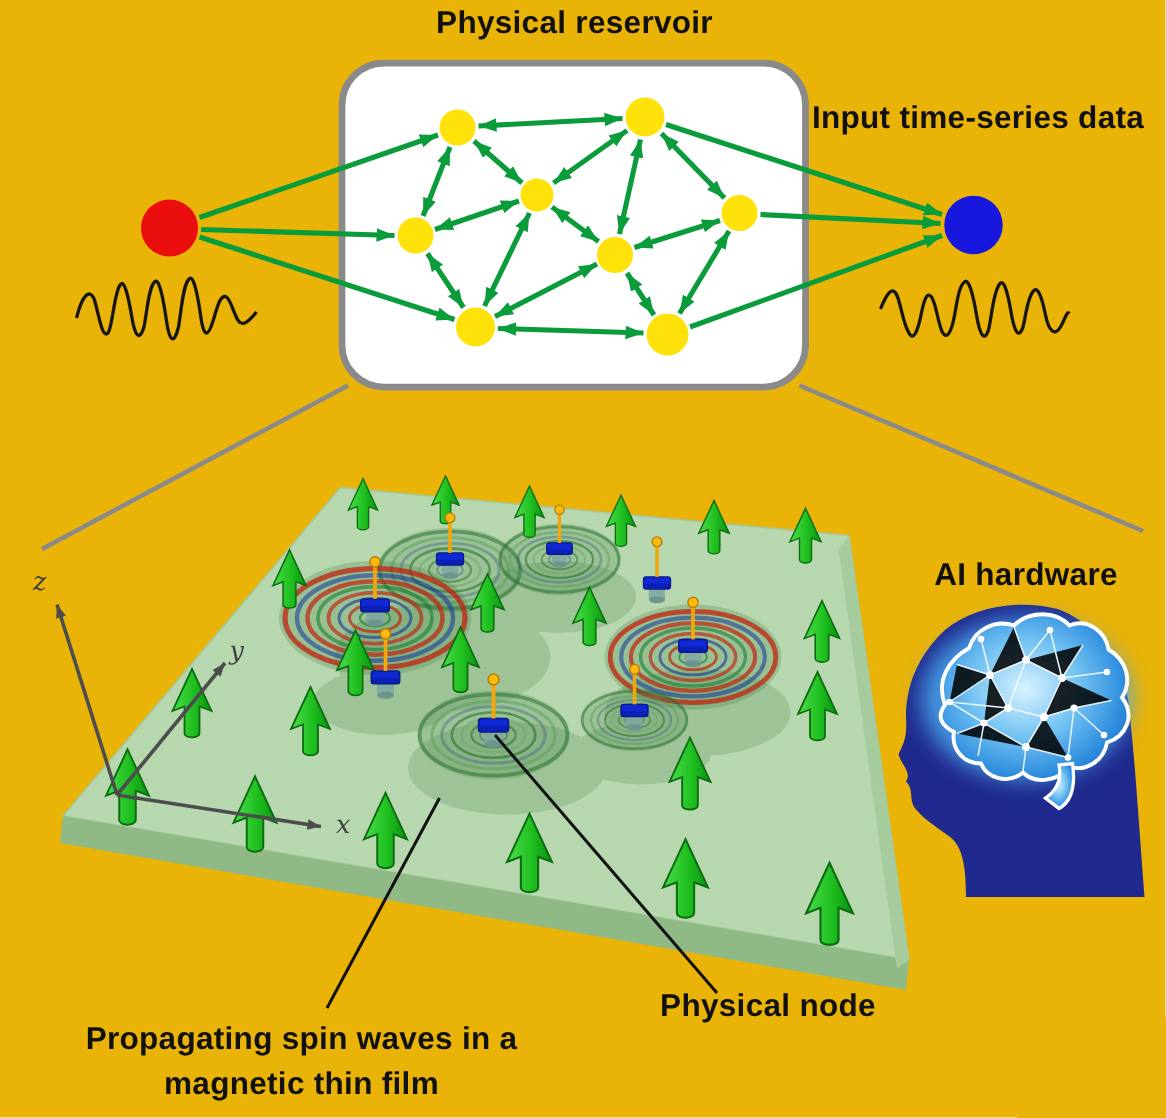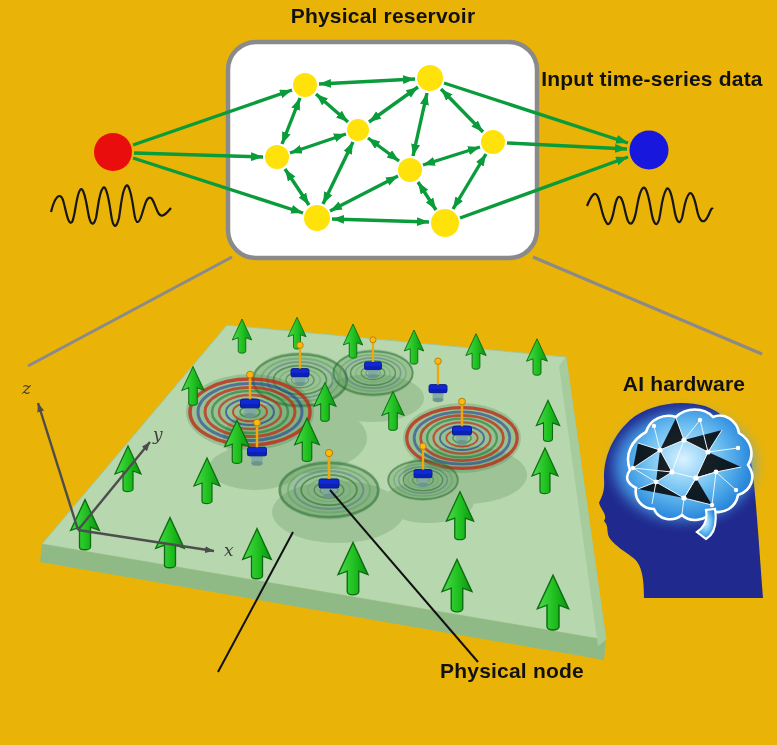--- a/index.html
+++ b/index.html
@@ -242,20 +242,21 @@
   </g>
 </svg>
 
 <div class="lbl" style="left:228px;top:1px;width:310px;">Physical reservoir</div>
 
 
 <div class="lbl" style="left:541px;top:64px;width:222px;">Input time-series data</div>
 
 <div class="lbl" style="left:600px;top:369px;width:168px;">AI hardware</div>
 
+<div class="lbl" style="left:40px;top:678px;width:322px;">Propagating spin waves in a magnetic thin film</div>
 
 <div class="lbl" style="left:418px;top:656px;width:188px;">Physical node</div>
 
 <div class="axis-letter" style="left:22px;top:378px;">z</div>
 <div class="axis-letter" style="left:153px;top:424px;">y</div>
 <div class="axis-letter" style="left:224px;top:540px;">x</div>
 
 </div>
 
 </body></html>

